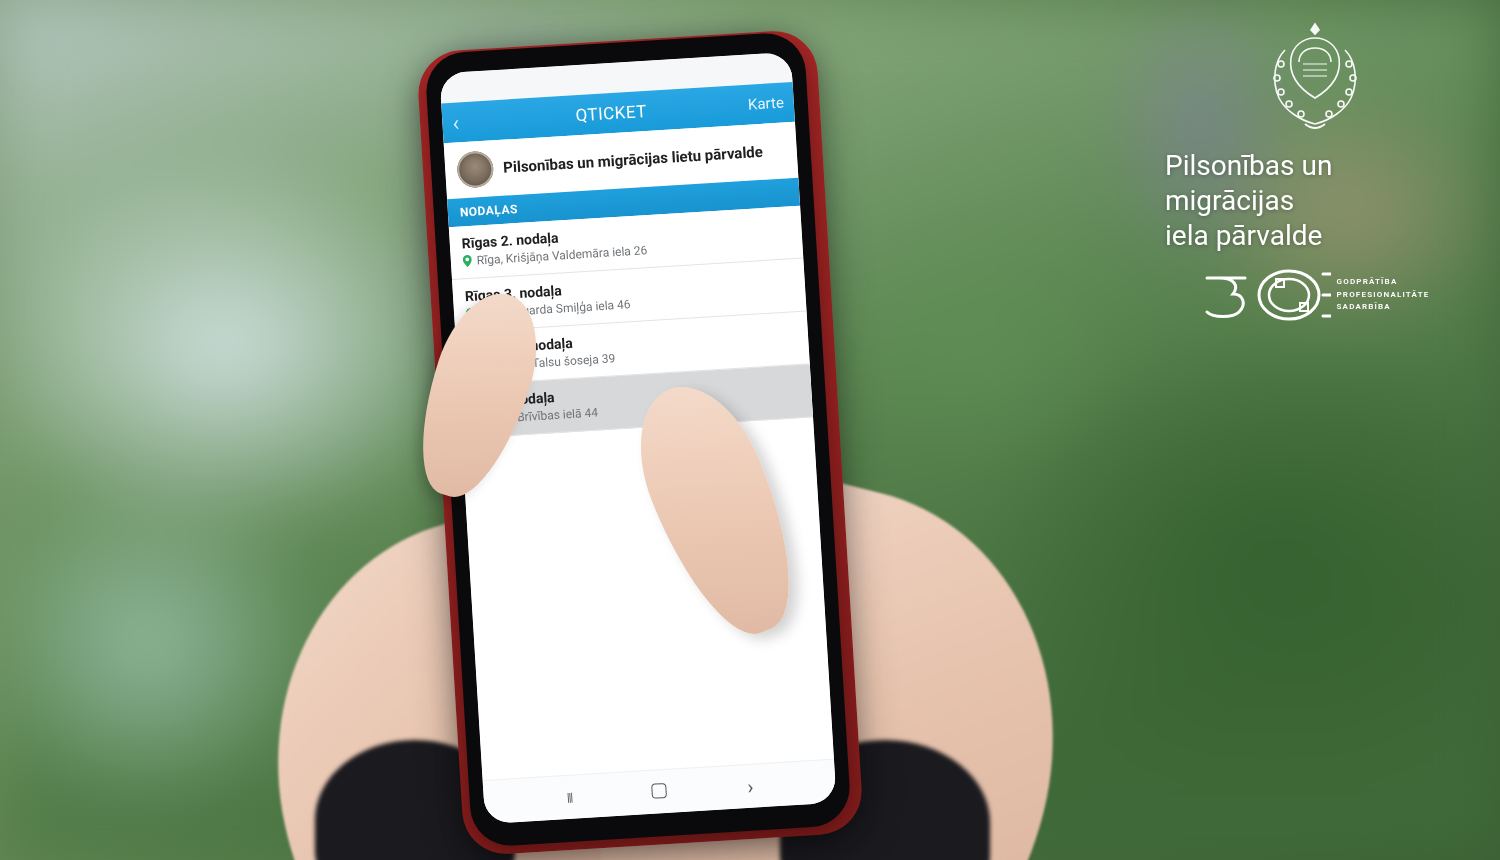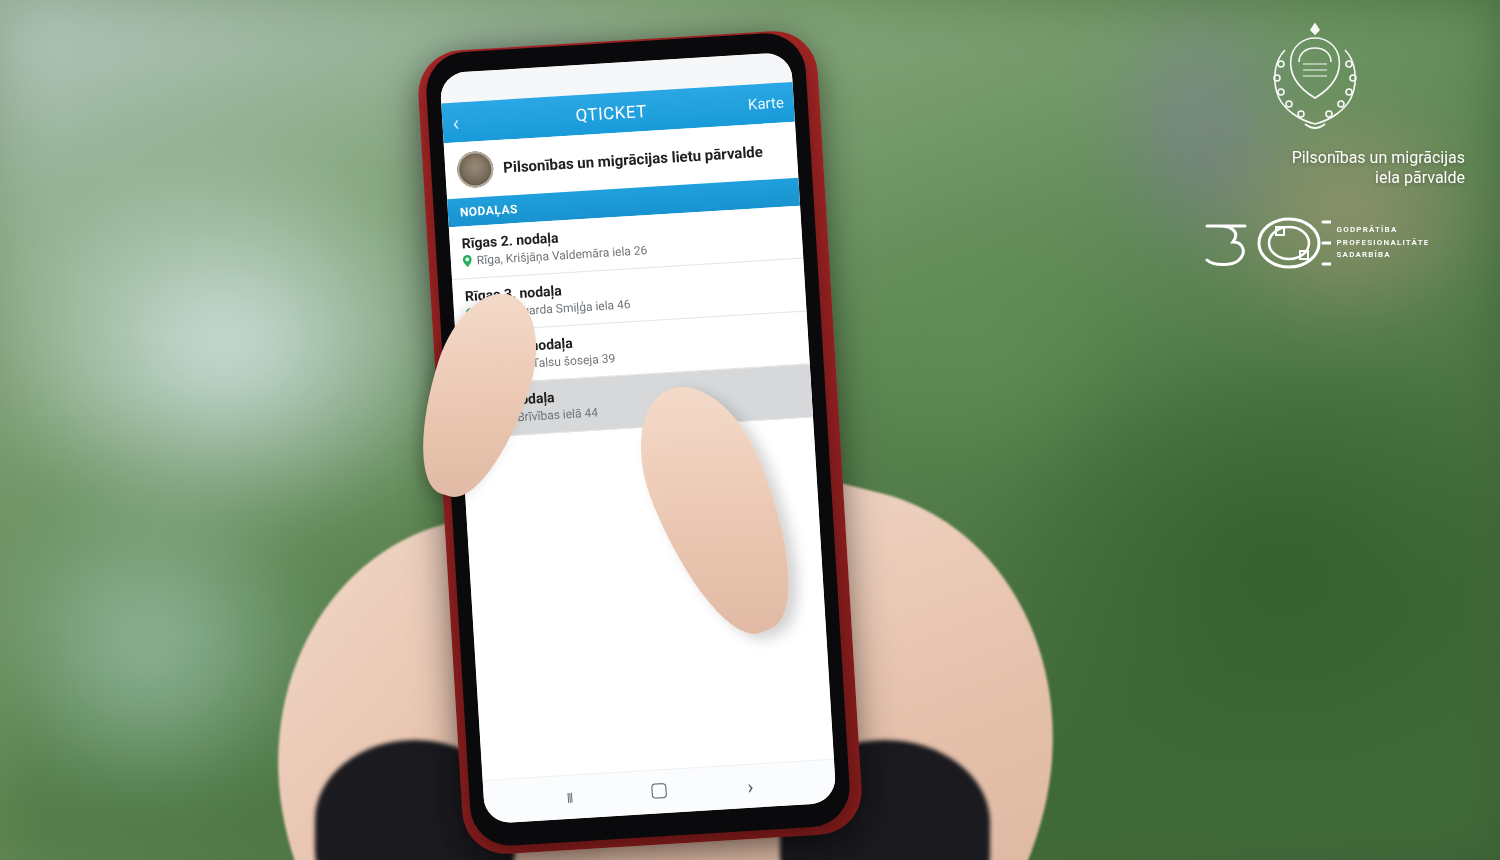--- a/index.html
+++ b/index.html
@@ -286,25 +286,25 @@
       text-align: left;
       width: 300px;
     }
     .coat-of-arms {
       width: 120px;
       height: 120px;
       margin: 0 auto 8px auto;
       position: relative;
     }
     .overlay-text {
-      font-size: 16px;
+      font-size: 28px;
       line-height: 1.25;
       font-weight: 400;
-      text-align: right;
-      margin-bottom: 24px;
+      text-align: left;
+      margin-bottom: 11px;
       text-shadow: 0 1px 4px rgba(0,0,0,0.3);
     }
     .badge-30 {
       display: flex;
       align-items: center;
       justify-content: center;
       gap: 6px;
     }
     .thirty {
       position: relative;

